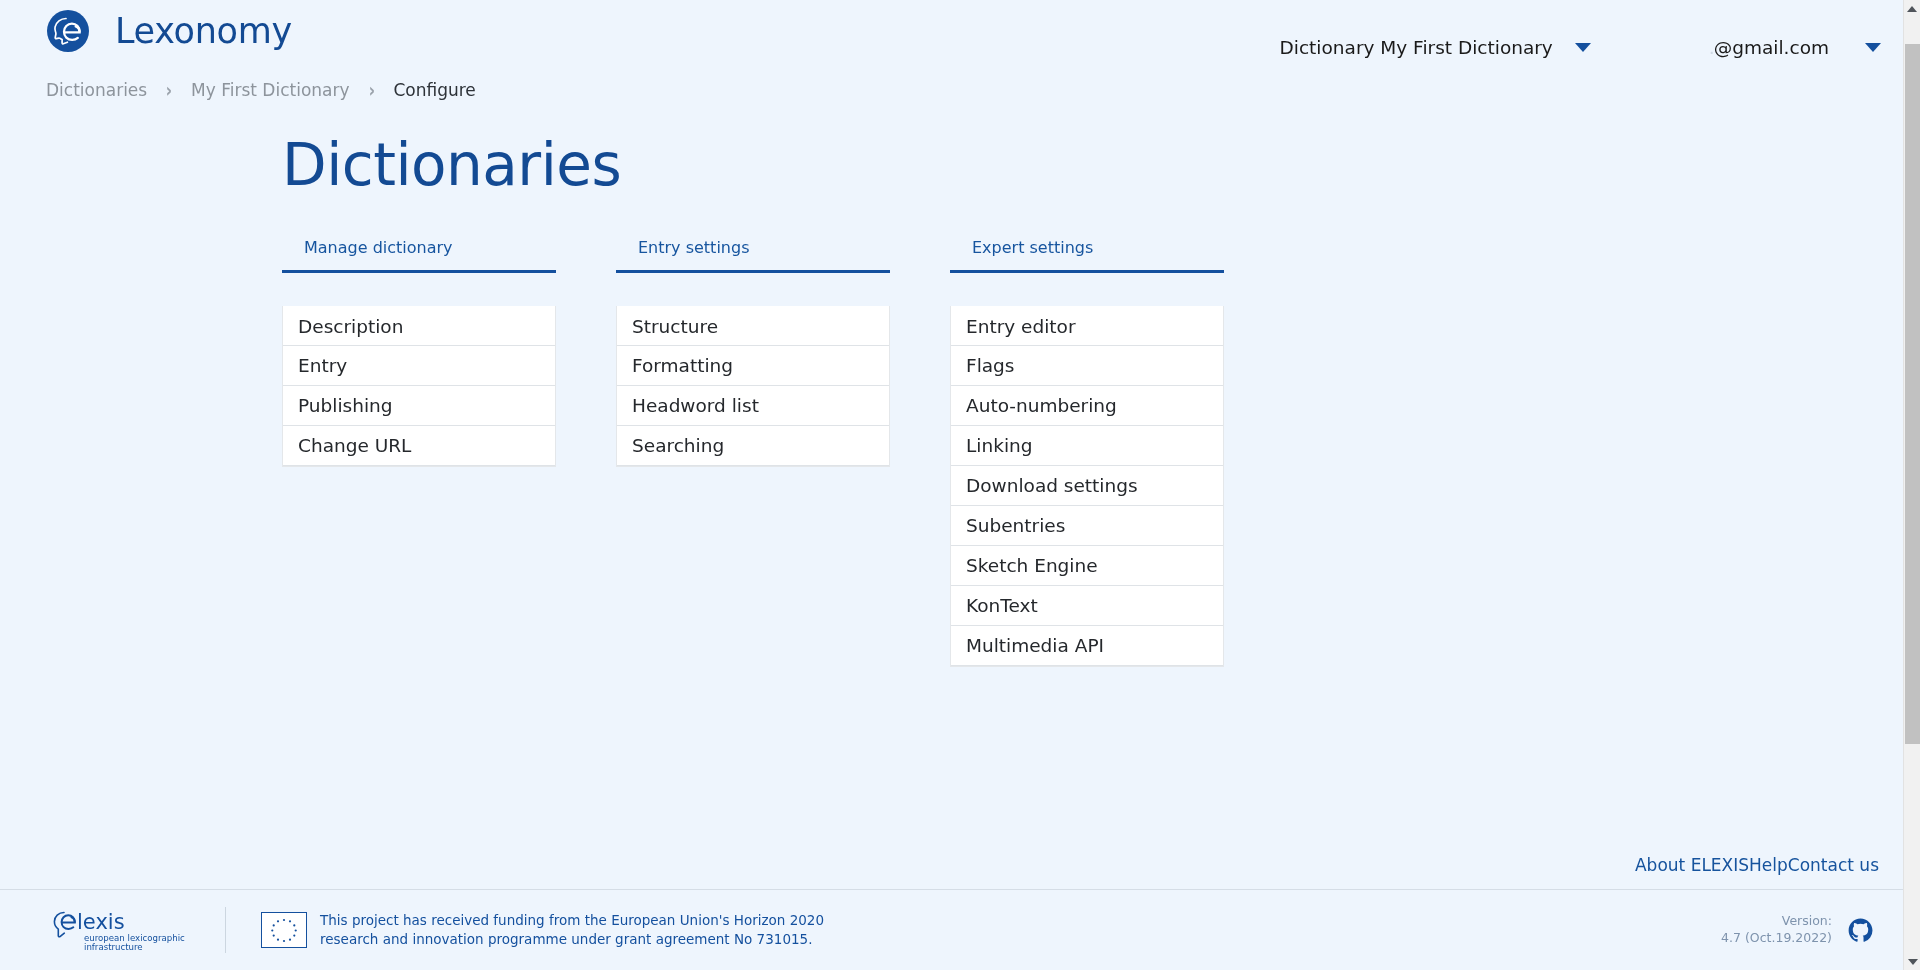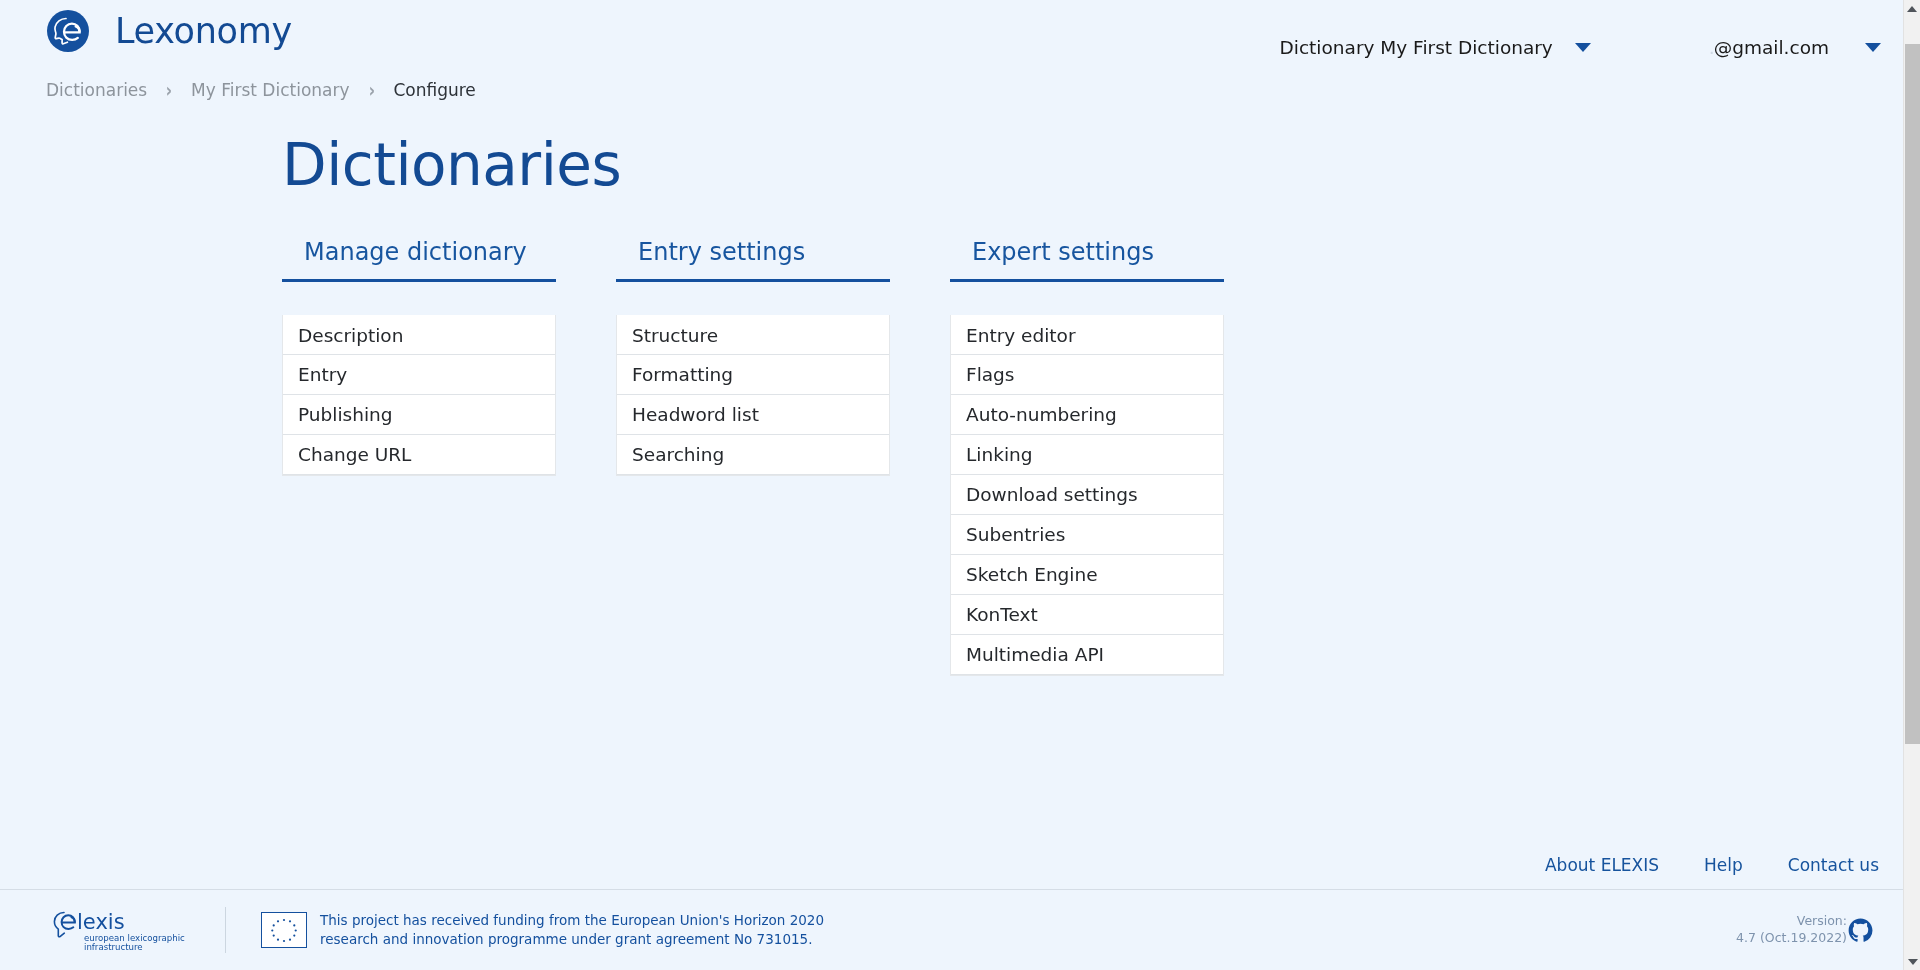--- a/index.html
+++ b/index.html
@@ -122,21 +122,21 @@
 
   .columns {
     display: flex;
     margin-top: 41px;
     align-items: flex-start;
   }
   .column { width: 274px; margin-right: 60px; }
   .column:last-child { margin-right: 16px; }
 
   .col-head {
-    font-size: 24px;
+    font-size: 16px;
     color: #17559f;
     font-weight: 400;
     padding: 0 0 13px 22px;
     border-bottom: 3px solid #14509e;
     line-height: 1.15;
   }
 
   .card {
     margin-top: 33px;
     background: #ffffff;
@@ -155,21 +155,20 @@
     cursor: pointer;
   }
   .card-item:first-child { border-top: 1px solid #ffffff; }
 
   
   .footer-links {
     position: absolute;
     right: 24px;
     bottom: 14px;
     display: flex;
-    gap: 45px;
     font-size: 17px;
   }
   .footer-links a {
     color: #16539d;
     text-decoration: none;
     cursor: pointer;
   }
 
   
   .bottom-bar {
@@ -204,21 +203,21 @@
   .eu-text {
     font-size: 13.5px;
     color: #14509e;
     line-height: 1.42;
     max-width: 540px;
   }
   .version-block {
     margin-left: auto;
     display: flex;
     align-items: center;
-    gap: 1px;
+    gap: 16px;
     padding-right: 8px;
   }
   .version-text {
     text-align: right;
     font-size: 12.5px;
     color: #7e93ad;
     line-height: 1.35;
   }
   .gh-icon { width: 25px; height: 25px; display: block; cursor: pointer; }
 

